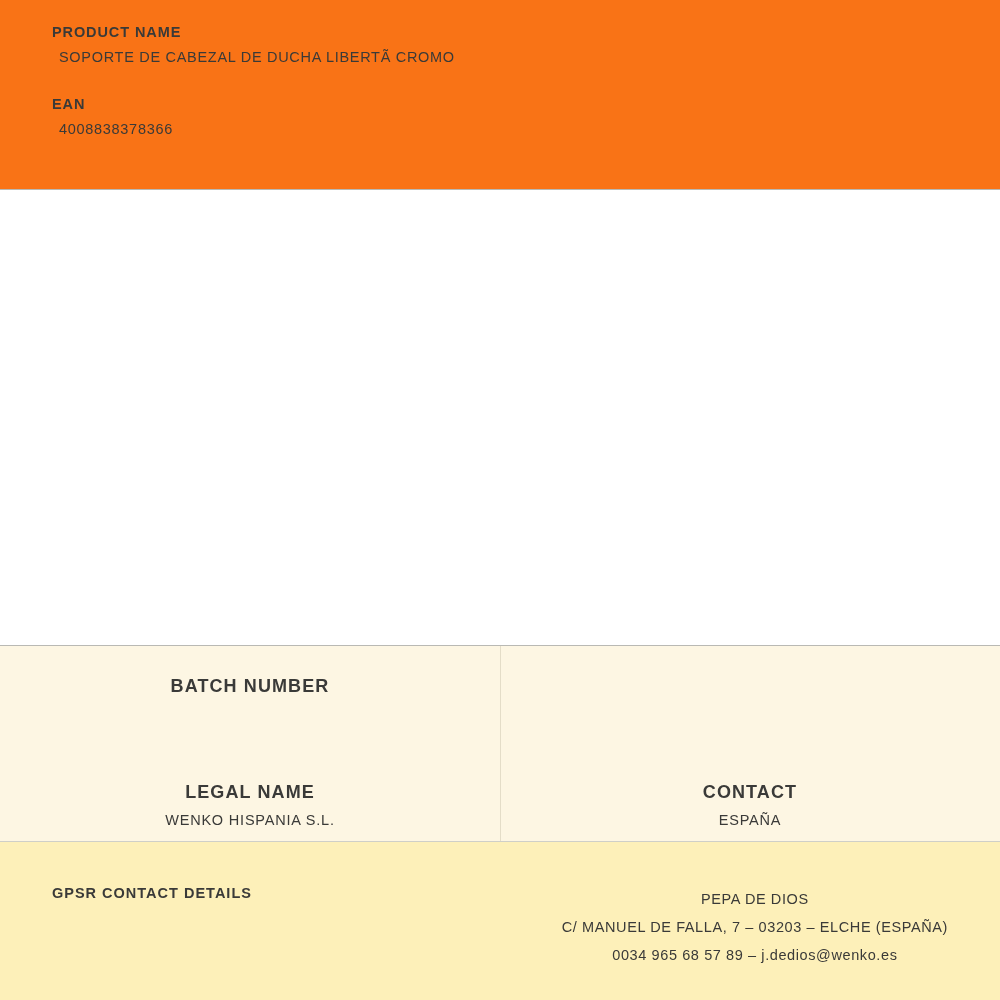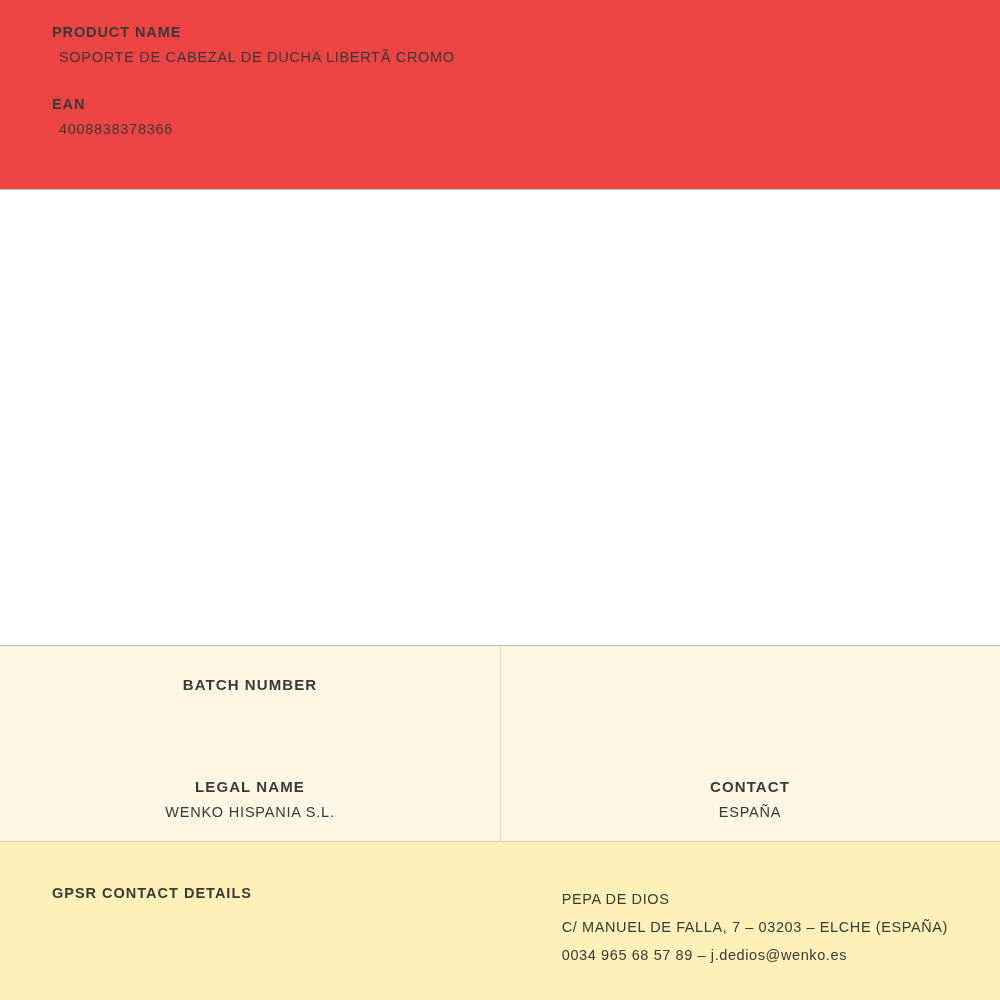--- a/index.html
+++ b/index.html
@@ -17,21 +17,21 @@
   .page {
     position: relative;
     width: 1000px;
     height: 1000px;
     display: flex;
     flex-direction: column;
   }
 
   
   .header {
-    background: #ef4444;
+    background: #f97316;
     padding: 24px 0 16px 52px;
     box-sizing: border-box;
     border-bottom: 1px solid #b9b9b4;
     height: 190px;
   }
   .field-label {
     font-size: 14.5px;
     font-weight: bold;
     letter-spacing: 0.9px;
     color: #3a3a38;
@@ -72,21 +72,21 @@
     text-align: center;
     box-sizing: border-box;
   }
   .info-row-1 {
     padding-top: 30px;
   }
   .info-row-2 {
     padding-top: 59px;
   }
   .info-title {
-    font-size: 15px;
+    font-size: 18px;
     font-weight: bold;
     letter-spacing: 1.1px;
     color: #3a3a38;
     margin: 0;
   }
   .info-value {
     font-size: 14.5px;
     letter-spacing: 0.8px;
     color: #3a3a38;
     margin: 9px 0 0 0;
@@ -111,21 +111,21 @@
     justify-content: space-between;
     align-items: flex-start;
   }
   .footer-title {
     font-size: 14.5px;
     font-weight: bold;
     letter-spacing: 1px;
     color: #3a3a38;
   }
   .footer-right {
-    text-align: left;
+    text-align: center;
     font-size: 14.5px;
     letter-spacing: 0.6px;
     line-height: 28px;
     color: #3a3a38;
   }
   .footer-right div {
     white-space: nowrap;
   }
 </style>
 </head>

